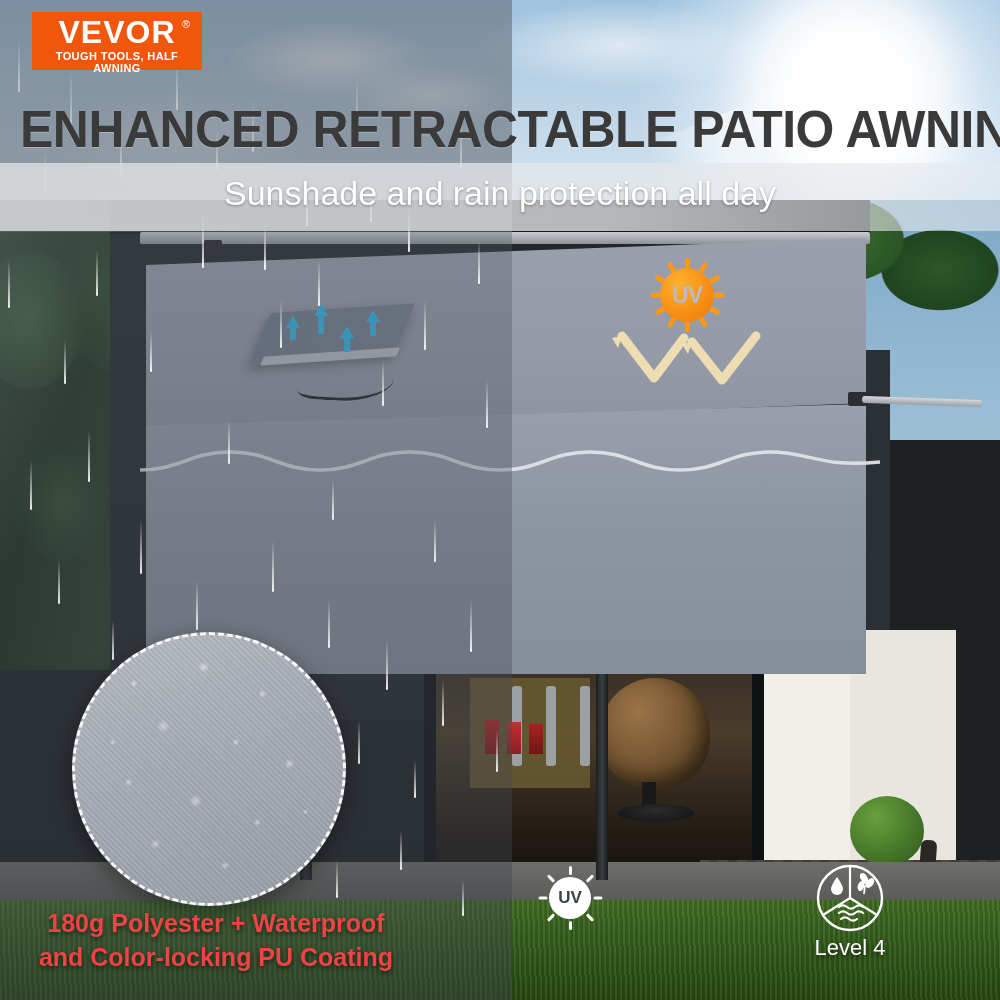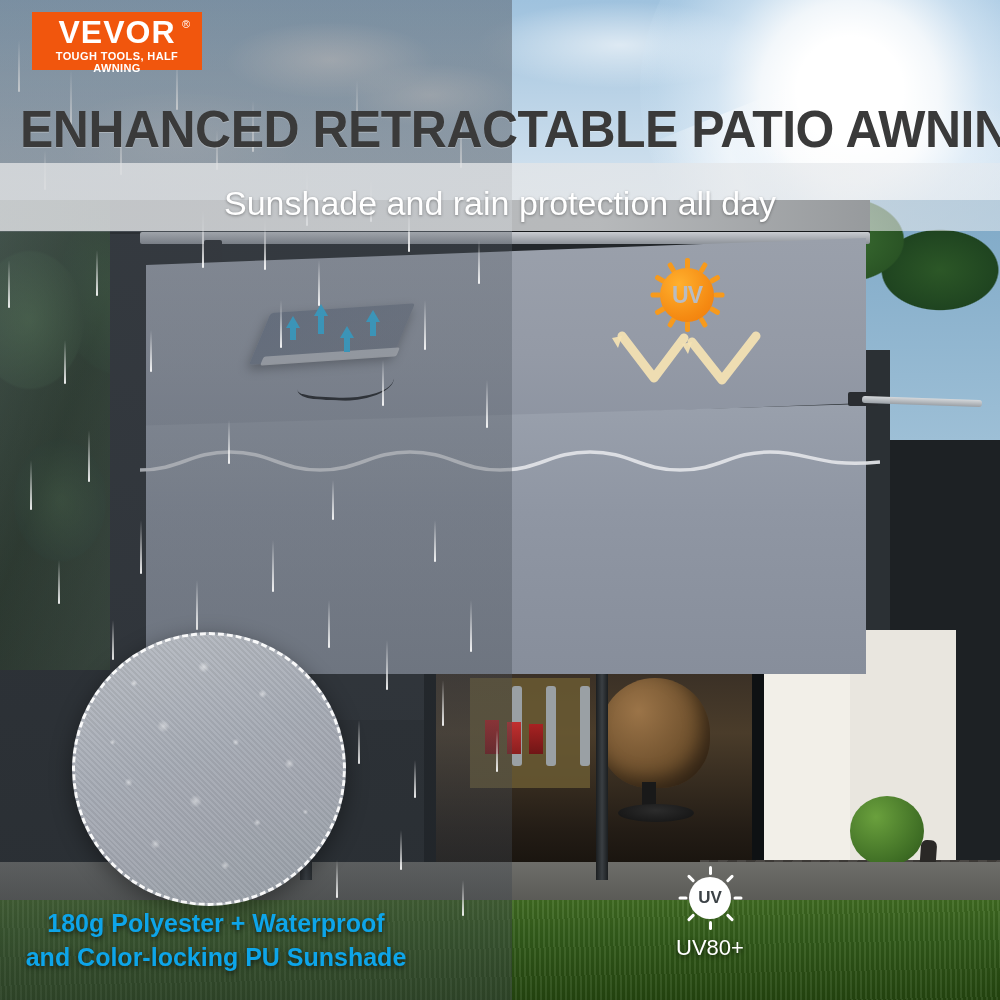--- a/index.html
+++ b/index.html
@@ -179,24 +179,24 @@
     box-shadow:0 6px 22px rgba(0,0,0,.4);}
 
   
   .title-band{position:absolute;left:0;top:163px;width:1000px;height:68px;
     background:linear-gradient(90deg, rgba(222,224,226,.82), rgba(228,230,232,.78) 60%, rgba(230,234,238,.55));}
   .title{position:absolute;left:0;top:100px;width:1000px;text-align:center;
     font-size:52px;line-height:58px;font-weight:bold;color:#3a3a3a;
     letter-spacing:-0.5px;transform:scaleX(.96);transform-origin:50% 50%;
     text-shadow:0 1px 0 rgba(255,255,255,.25);white-space:nowrap;}
   .subtitle{position:absolute;left:0;top:172px;width:1000px;text-align:center;
-    font-size:34px;line-height:42px;color:#ffffff;text-shadow:0 1px 3px rgba(0,0,0,.35);margin-top:10px;}
+    font-size:34px;line-height:42px;color:#ffffff;text-shadow:0 1px 3px rgba(0,0,0,.35);}
 
   .fabric-caption{position:absolute;left:16px;top:906px;width:400px;text-align:center;
-    color:#0ea5e9;font-size:25px;line-height:34px;font-weight:bold;
+    color:#ef4444;font-size:25px;line-height:34px;font-weight:bold;
     text-shadow:0 2px 5px rgba(0,0,0,.6);}
 
   .features{position:absolute;left:430px;top:862px;width:560px;height:130px;
     display:flex;justify-content:space-around;align-items:flex-start;}
   .feature{width:170px;text-align:center;color:#fff;}
   .feature-ico{height:72px;display:flex;align-items:center;justify-content:center;}
   .feature-lbl{font-size:22px;line-height:28px;text-shadow:0 2px 5px rgba(0,0,0,.6);}
 
   .uvsun-wrap{position:relative;width:64px;height:64px;}
   .uvsun-core{position:absolute;left:11px;top:11px;width:42px;height:42px;border-radius:50%;background:#fff;
@@ -375,39 +375,60 @@
   <div style="position:absolute;left:32px;top:12px;width:170px;height:58px;background:#F1560D;">
     <div style="position:absolute;left:0;top:2px;width:170px;text-align:center;color:#fff;
                 font-size:32px;font-weight:bold;letter-spacing:1px;">VEVOR</div>
     <div style="position:absolute;right:12px;top:6px;color:#fff;font-size:11px;">®</div>
     <div style="position:absolute;left:0;top:38px;width:170px;text-align:center;color:#fff;
                 font-size:11px;font-weight:bold;letter-spacing:.4px;">TOUGH TOOLS, HALF AWNING</div>
   </div>
 
   <div class="fabric-caption">
     <div>180g Polyester + Waterproof</div>
-    <div>and Color-locking PU Sunshade</div>
+    <div>and Color-locking PU Coating</div>
   </div>
 
   <div class="features">
 
     <div class="feature">
       <div class="feature-ico">
         <div class="uvsun-wrap">
           <div class="uvsun-ray" style="transform:rotate(0deg)"></div>
           <div class="uvsun-ray" style="transform:rotate(45deg)"></div>
           <div class="uvsun-ray" style="transform:rotate(90deg)"></div>
           <div class="uvsun-ray" style="transform:rotate(135deg)"></div>
           <div class="uvsun-ray" style="transform:rotate(180deg)"></div>
           <div class="uvsun-ray" style="transform:rotate(225deg)"></div>
           <div class="uvsun-ray" style="transform:rotate(270deg)"></div>
           <div class="uvsun-ray" style="transform:rotate(315deg)"></div>
           <div class="uvsun-core">UV</div>
         </div>
       </div>
-      <div class="feature-lbl">UV80+</div>
     </div>
 
 
+    <div class="feature">
+      <div class="feature-ico">
+        <svg width="70" height="70" viewBox="0 0 70 70">
+          <circle cx="35" cy="35" r="32" fill="none" stroke="#fff" stroke-width="2.4"></circle>
+          <path d="M35,35 L35,3 M35,35 L8,52 M35,35 L62,52" stroke="#fff" stroke-width="2.2" fill="none"></path>
+          <path d="M22,14 C22,14 16,22 16,26 a6,6 0 0 0 12,0 C28,22 22,14 22,14 Z" fill="#fff"></path>
+          <g fill="#fff">
+            <ellipse cx="49" cy="15" rx="3.4" ry="5.6" transform="rotate(-32 49 15)"></ellipse>
+            <ellipse cx="55" cy="20" rx="3.4" ry="5.6" transform="rotate(36 55 20)"></ellipse>
+            <ellipse cx="46" cy="23" rx="3.2" ry="5.2" transform="rotate(18 46 23)"></ellipse>
+            <circle cx="50.5" cy="19" r="2.3"></circle>
+            <path d="M50,22 L49,31" stroke="#fff" stroke-width="1.8"></path>
+          </g>
+          <g fill="none" stroke="#fff" stroke-width="2.1" stroke-linecap="round">
+            <path d="M24,44 q4,-3.4 8,0 q4,3.4 8,0 q4,-3.4 8,0"></path>
+            <path d="M24,50 q4,-3.4 8,0 q4,3.4 8,0 q4,-3.4 8,0"></path>
+            <path d="M26,56 q4,-3.4 8,0 q4,3.4 8,0"></path>
+          </g>
+        </svg>
+      </div>
+      <div class="feature-lbl">Level 4</div>
+    </div>
 
   </div>
 
 </div>
 
 </body></html>

